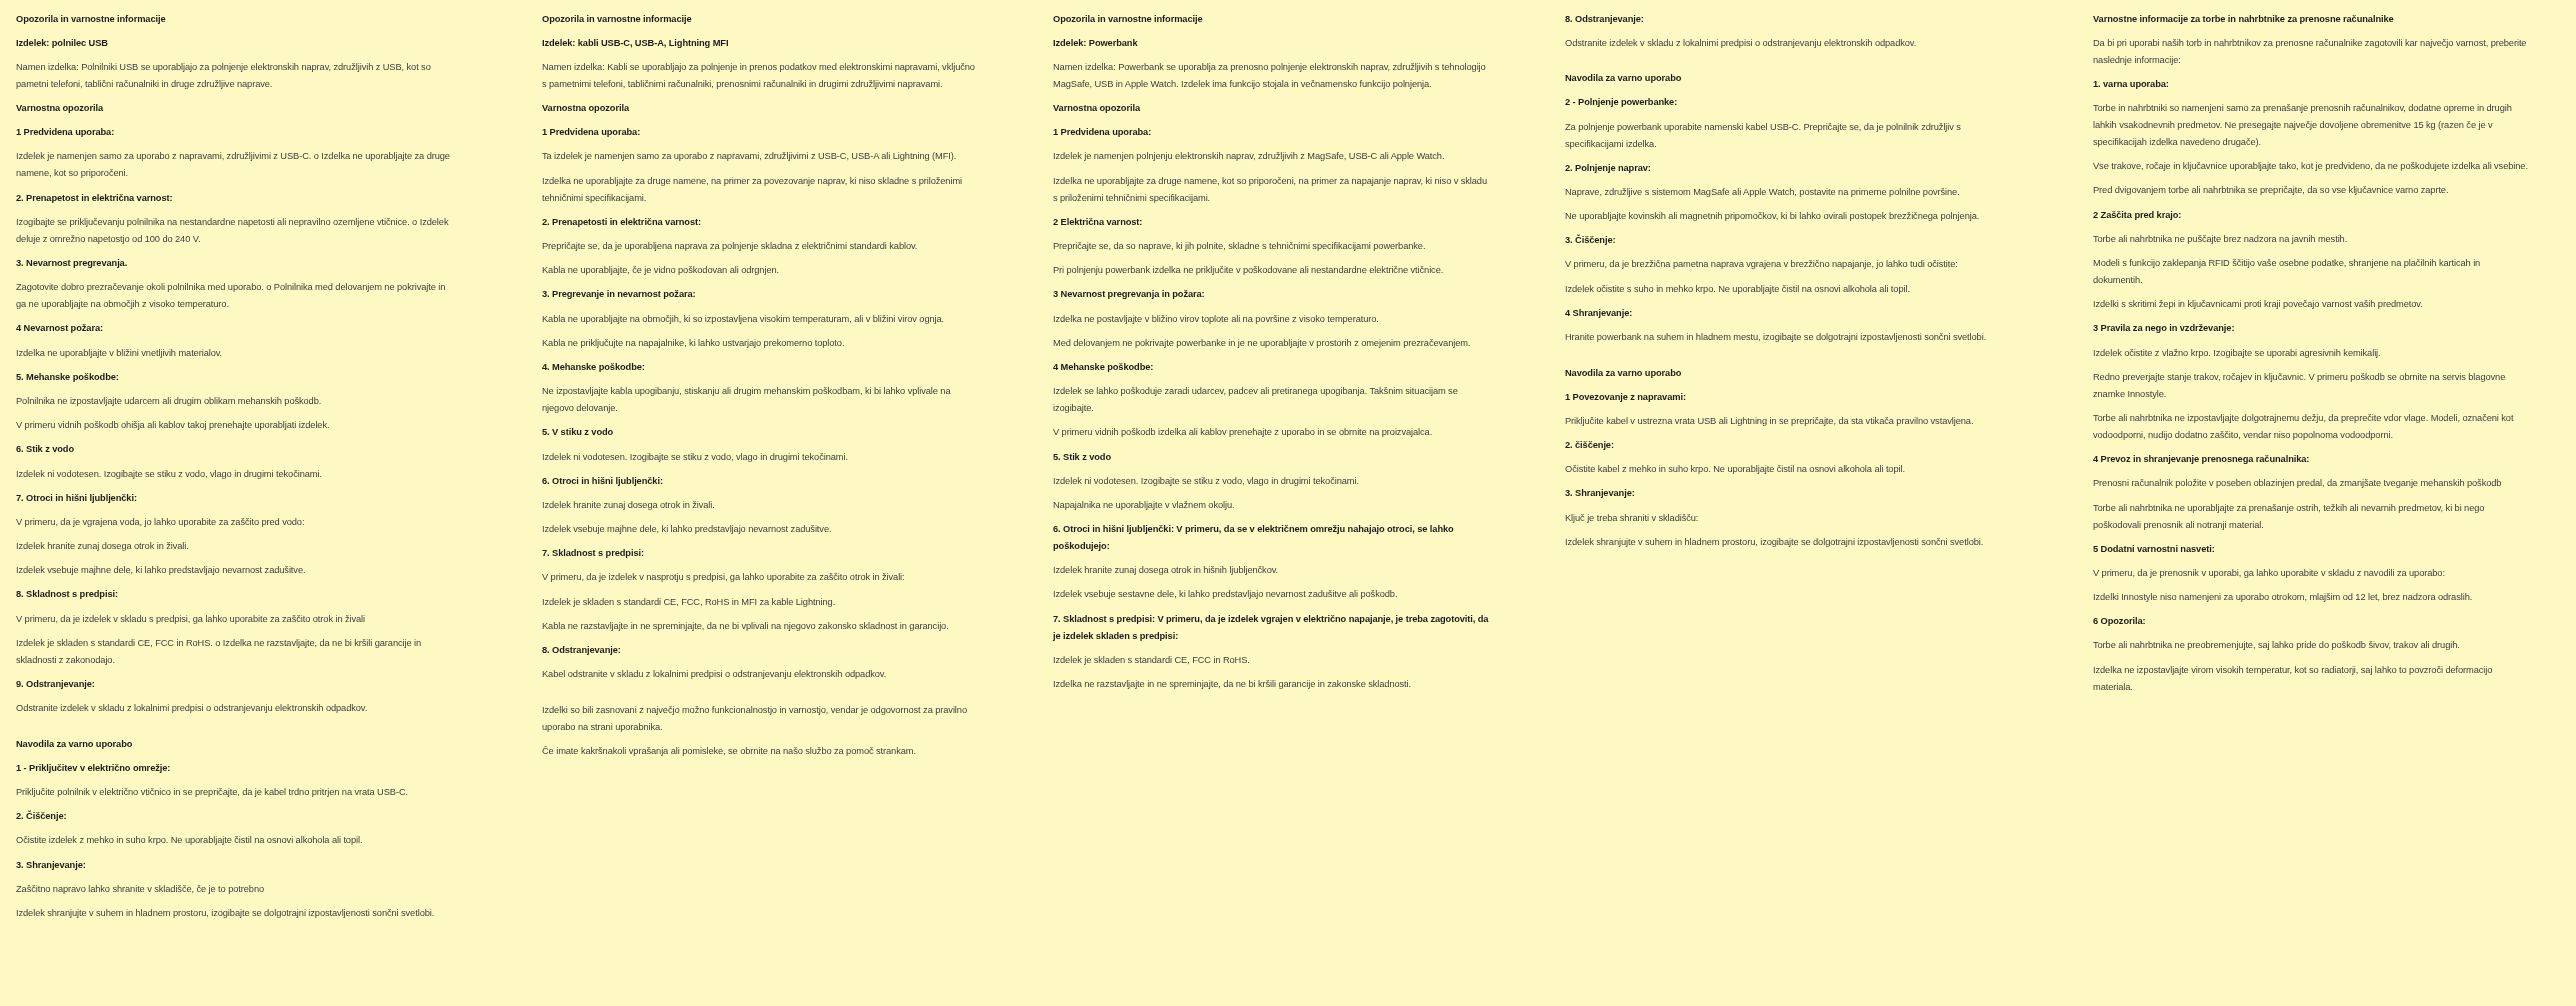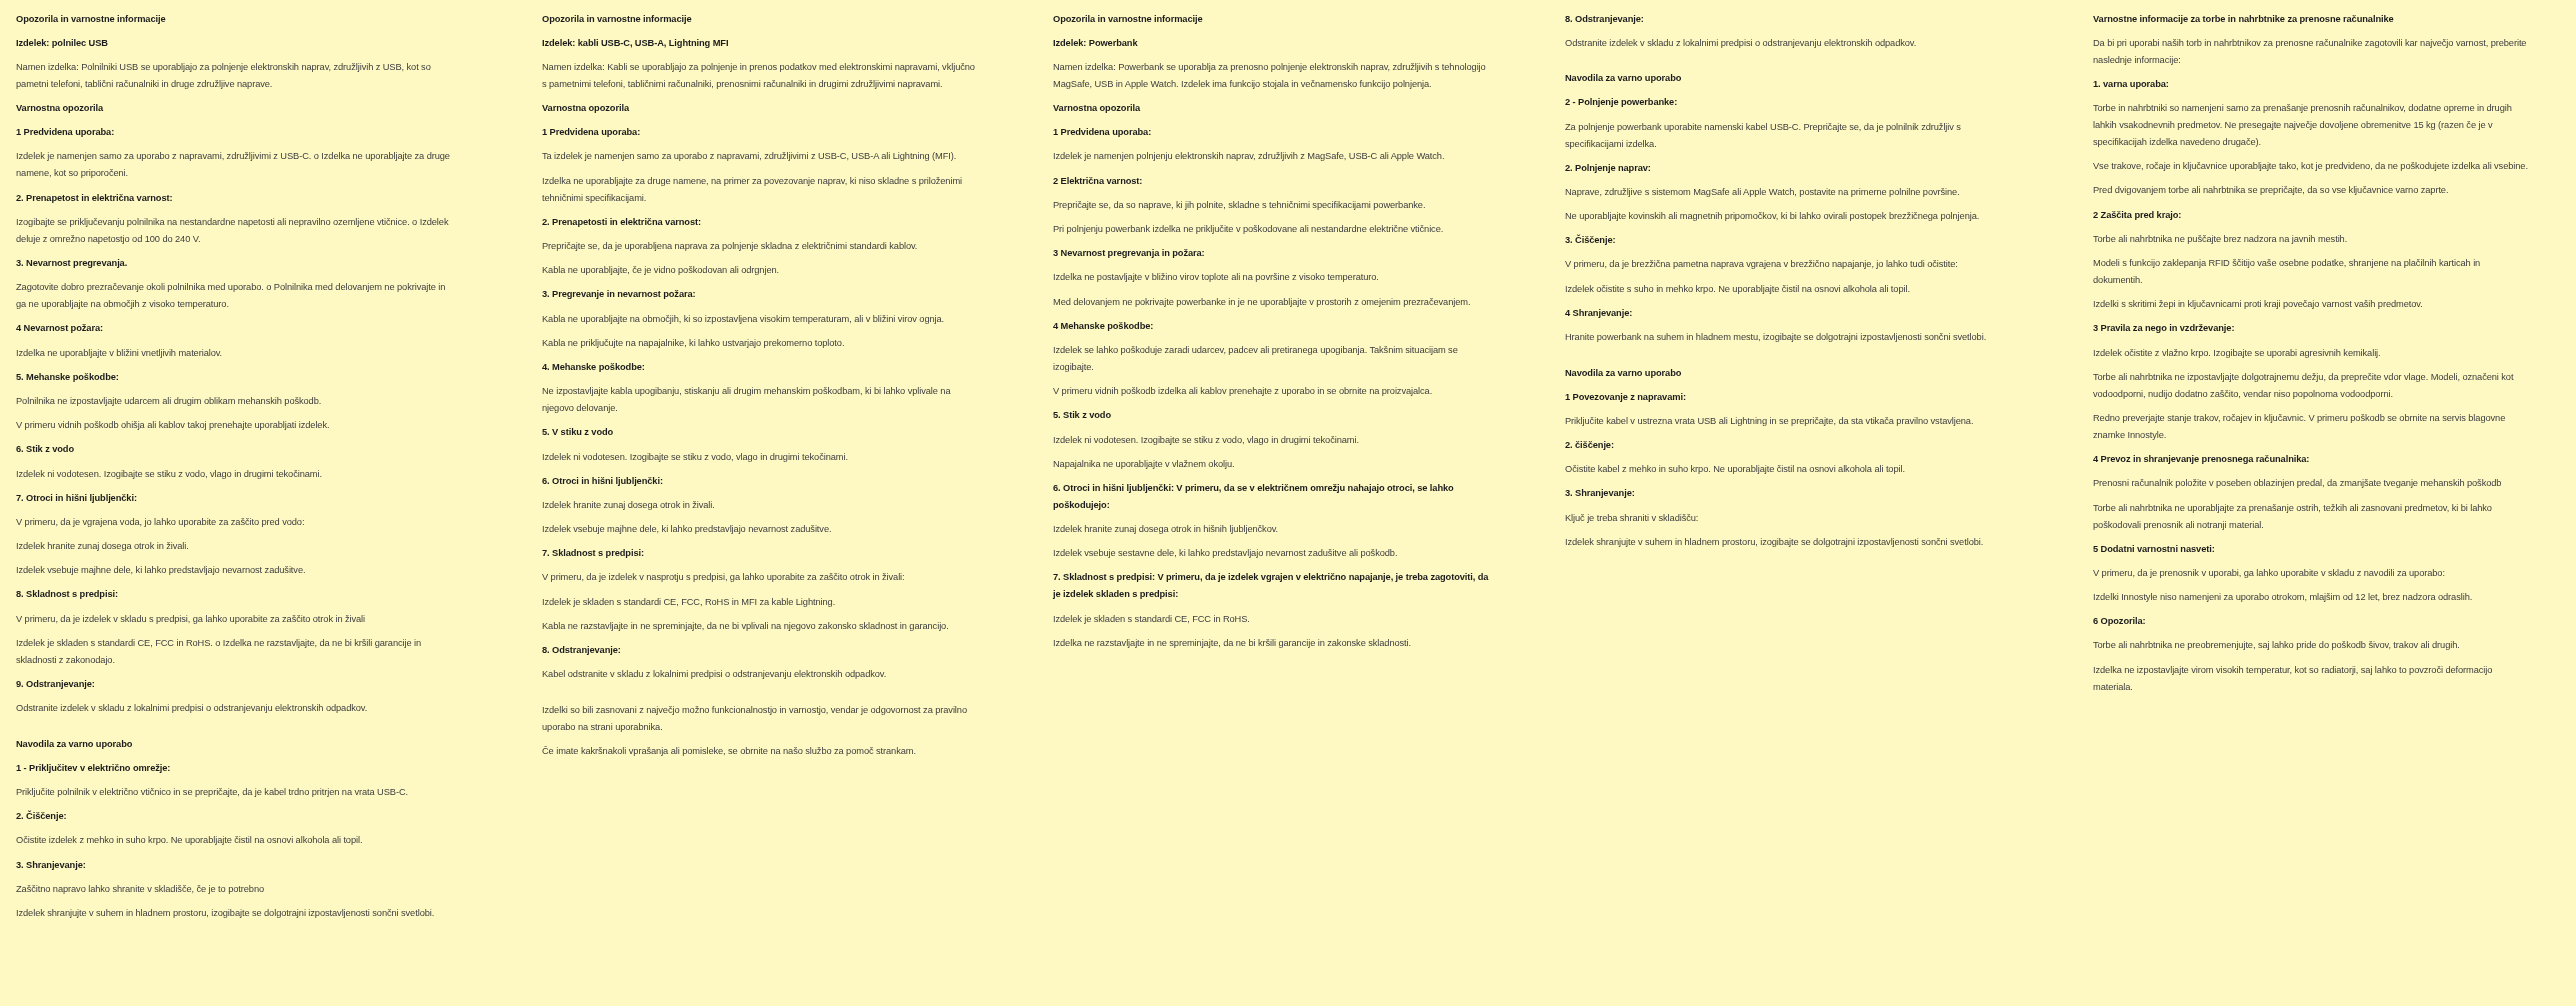--- a/index.html
+++ b/index.html
@@ -98,20 +98,21 @@
       <div class="blk p">Izdelki so bili zasnovani z največjo možno funkcionalnostjo in varnostjo, vendar je odgovornost za pravilno uporabo na strani uporabnika.</div>
       <div class="blk p">Če imate kakršnakoli vprašanja ali pomisleke, se obrnite na našo službo za pomoč strankam.</div>
     </section>
   <section class="col c2">
       <div class="blk h">Opozorila in varnostne informacije</div>
       <div class="blk h">Izdelek: Powerbank</div>
       <div class="blk p">Namen izdelka: Powerbank se uporablja za prenosno polnjenje elektronskih naprav, združljivih s tehnologijo MagSafe, USB in Apple Watch. Izdelek ima funkcijo stojala in večnamensko funkcijo polnjenja.</div>
       <div class="blk h">Varnostna opozorila</div>
       <div class="blk h">1 Predvidena uporaba:</div>
       <div class="blk p">Izdelek je namenjen polnjenju elektronskih naprav, združljivih z MagSafe, USB-C ali Apple Watch.</div>
+      <div class="blk p">Izdelka ne uporabljajte za druge namene, kot so priporočeni, na primer za napajanje naprav, ki niso v skladu s priloženimi tehničnimi specifikacijami.</div>
       <div class="blk h">2 Električna varnost:</div>
       <div class="blk p">Prepričajte se, da so naprave, ki jih polnite, skladne s tehničnimi specifikacijami powerbanke.</div>
       <div class="blk p">Pri polnjenju powerbank izdelka ne priključite v poškodovane ali nestandardne električne vtičnice.</div>
       <div class="blk h">3 Nevarnost pregrevanja in požara:</div>
       <div class="blk p">Izdelka ne postavljajte v bližino virov toplote ali na površine z visoko temperaturo.</div>
       <div class="blk p">Med delovanjem ne pokrivajte powerbanke in je ne uporabljajte v prostorih z omejenim prezračevanjem.</div>
       <div class="blk h">4 Mehanske poškodbe:</div>
       <div class="blk p">Izdelek se lahko poškoduje zaradi udarcev, padcev ali pretiranega upogibanja. Takšnim situacijam se izogibajte.</div>
       <div class="blk p">V primeru vidnih poškodb izdelka ali kablov prenehajte z uporabo in se obrnite na proizvajalca.</div>
       <div class="blk h">5. Stik z vodo</div>
@@ -155,25 +156,25 @@
       <div class="blk h">1. varna uporaba:</div>
       <div class="blk p">Torbe in nahrbtniki so namenjeni samo za prenašanje prenosnih računalnikov, dodatne opreme in drugih lahkih vsakodnevnih predmetov. Ne presegajte največje dovoljene obremenitve 15 kg (razen če je v specifikacijah izdelka navedeno drugače).</div>
       <div class="blk p">Vse trakove, ročaje in ključavnice uporabljajte tako, kot je predvideno, da ne poškodujete izdelka ali vsebine.</div>
       <div class="blk p">Pred dvigovanjem torbe ali nahrbtnika se prepričajte, da so vse ključavnice varno zaprte.</div>
       <div class="blk h">2 Zaščita pred krajo:</div>
       <div class="blk p">Torbe ali nahrbtnika ne puščajte brez nadzora na javnih mestih.</div>
       <div class="blk p">Modeli s funkcijo zaklepanja RFID ščitijo vaše osebne podatke, shranjene na plačilnih karticah in dokumentih.</div>
       <div class="blk p">Izdelki s skritimi žepi in ključavnicami proti kraji povečajo varnost vaših predmetov.</div>
       <div class="blk h">3 Pravila za nego in vzdrževanje:</div>
       <div class="blk p">Izdelek očistite z vlažno krpo. Izogibajte se uporabi agresivnih kemikalij.</div>
+      <div class="blk p">Redno preverjajte stanje trakov, ročajev in ključavnic. V primeru poškodb se obrnite na servis blagovne znamke Innostyle.</div>
       <div class="blk p">Torbe ali nahrbtnika ne izpostavljajte dolgotrajnemu dežju, da preprečite vdor vlage. Modeli, označeni kot vodoodporni, nudijo dodatno zaščito, vendar niso popolnoma vodoodporni.</div>
-      <div class="blk p">Redno preverjajte stanje trakov, ročajev in ključavnic. V primeru poškodb se obrnite na servis blagovne znamke Innostyle.</div>
       <div class="blk h">4 Prevoz in shranjevanje prenosnega računalnika:</div>
       <div class="blk p">Prenosni računalnik položite v poseben oblazinjen predal, da zmanjšate tveganje mehanskih poškodb</div>
-      <div class="blk p">Torbe ali nahrbtnika ne uporabljajte za prenašanje ostrih, težkih ali zasnovani predmetov, ki bi lahko poškodovali prenosnik ali notranji material.</div>
+      <div class="blk p">Torbe ali nahrbtnika ne uporabljajte za prenašanje ostrih, težkih ali nevarnih predmetov, ki bi nego poškodovali prenosnik ali notranji material.</div>
       <div class="blk h">5 Dodatni varnostni nasveti:</div>
       <div class="blk p">V primeru, da je prenosnik v uporabi, ga lahko uporabite v skladu z navodili za uporabo:</div>
       <div class="blk p">Izdelki Innostyle niso namenjeni za uporabo otrokom, mlajšim od 12 let, brez nadzora odraslih.</div>
       <div class="blk h">6 Opozorila:</div>
       <div class="blk p">Torbe ali nahrbtnika ne preobremenjujte, saj lahko pride do poškodb šivov, trakov ali drugih.</div>
       <div class="blk p">Izdelka ne izpostavljajte virom visokih temperatur, kot so radiatorji, saj lahko to povzroči deformacijo materiala.</div>
     </section>
 </div>
 
 

